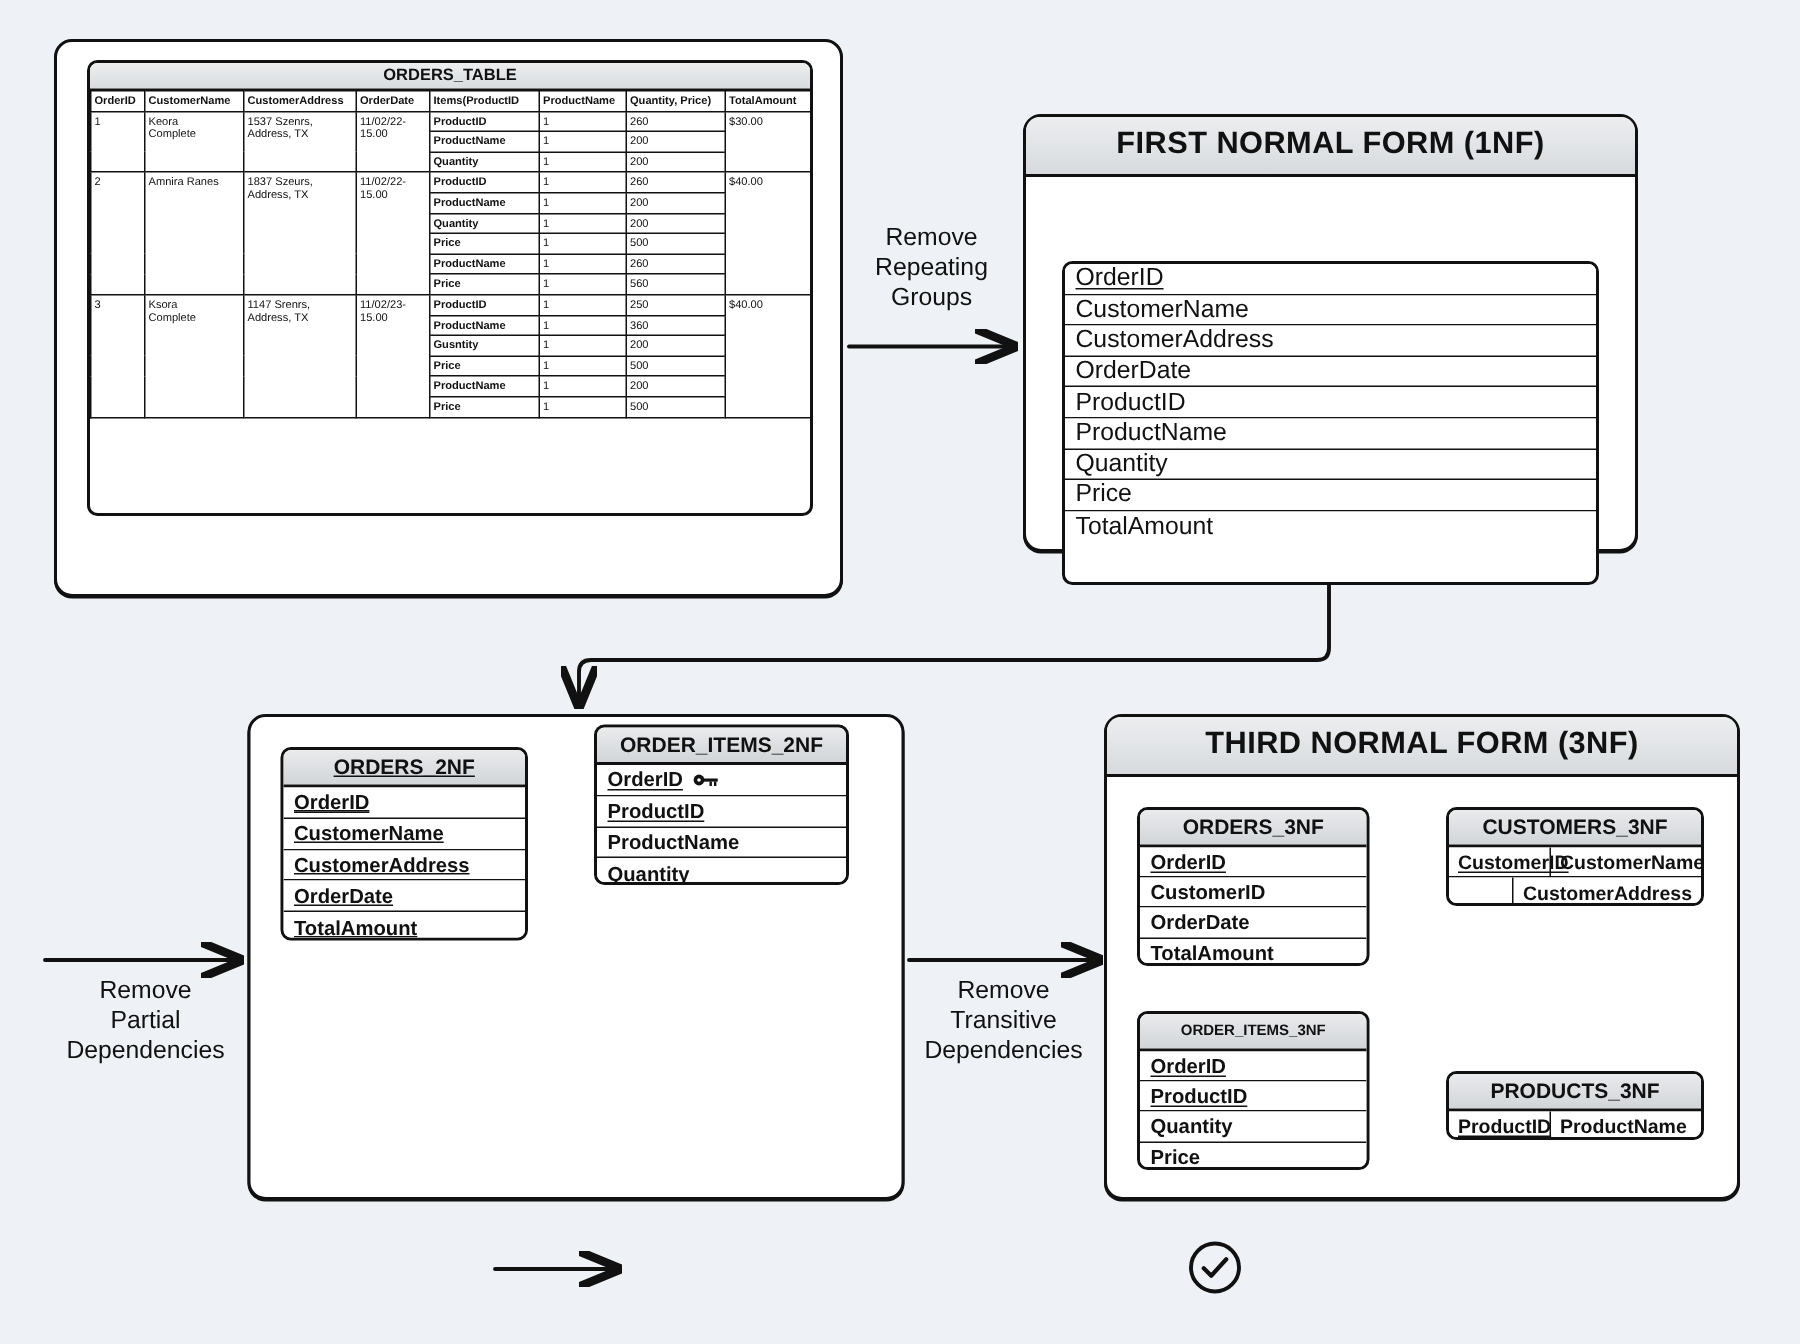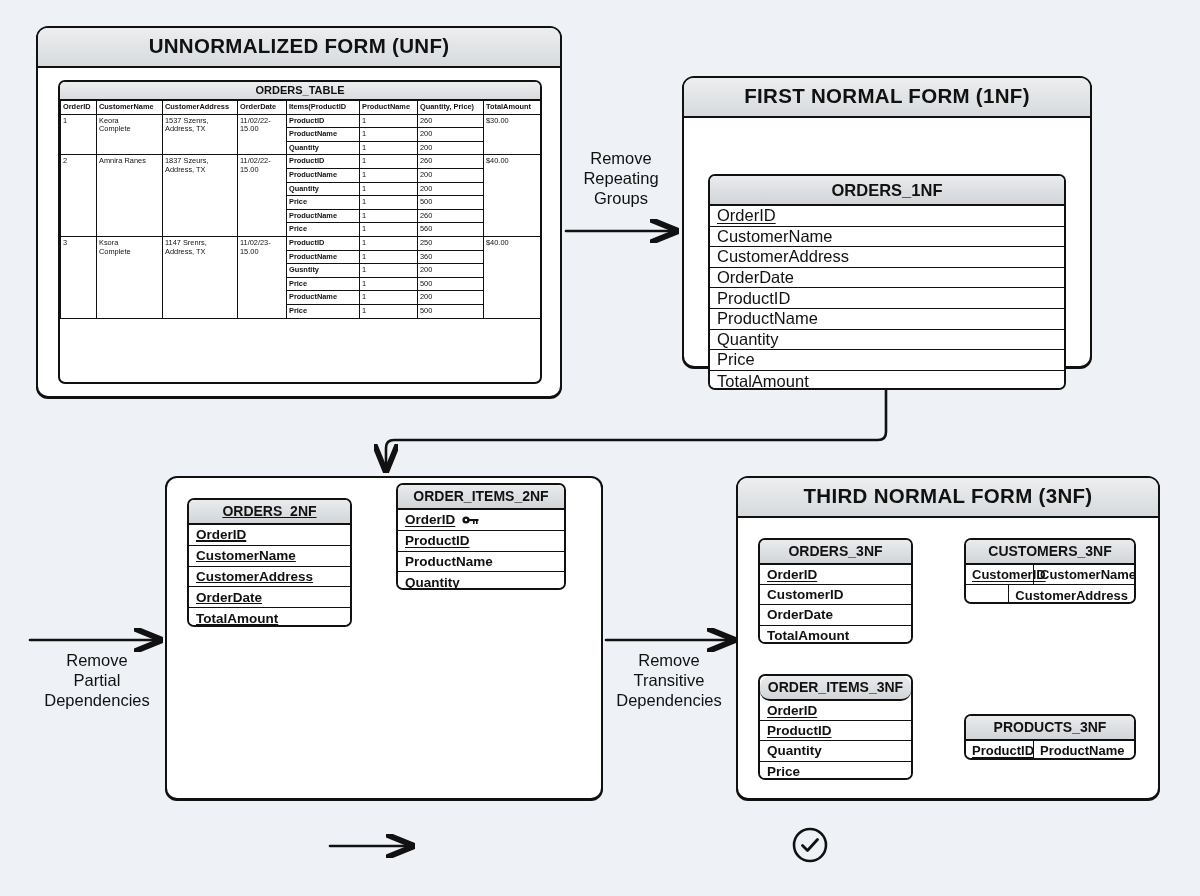--- a/index.html
+++ b/index.html
@@ -138,21 +138,20 @@
 
       <path d="M932,575 L932,650 Q932,660 922,660 L846,660 Q836,660 836,670 L836,676" stroke-width="2.2"></path>
 
       <path d="M911,730 Q928,730 928,720 L928,716 Q928,707 940,707 L962,707" stroke-width="2.2"></path>
 
       <path d="M330,846 L412,846"></path>
     </g>
   </svg>
 
   <div class="panel" style="left:36px;top:26px;width:526px;height:372px;">
-    <div class="panel-title" style="height:38px;line-height:36px;font-size:20.5px;">UNNORMALIZED FORM (UNF)</div>
     <div class="panel-body" style="height:330px;">
       <div class="unf-tbl" style="left:20px;top:12px;width:484px;height:304px;">
         <div class="unf-cap">ORDERS_TABLE</div>
         <table class="grid">
           <colgroup>
             <col style="width:36px">
               <col style="width:66px">
               <col style="width:75px">
               <col style="width:49px">
             <col style="width:73px">
@@ -266,21 +265,20 @@
             </tbody>
         </table>
       </div>
     </div>
   </div>
 
   <div class="panel" style="left:682px;top:76px;width:410px;height:292px;">
     <div class="panel-title" style="height:38px;line-height:36px;font-size:20.5px;">FIRST NORMAL FORM (1NF)</div>
     <div class="panel-body" style="height:250px;">
       <div class="ent" style="left:24px;top:56px;width:358px;height:216px;">
-        <div class="ent-title" style="height:30px;line-height:28px;font-size:16.5px;">ORDERS_1NF</div>
         <div id="e-orders1nf">
             <div class="ent-row" style="height: 20.6px; font-size: 16.5px;">
               <span class="pk">OrderID</span>
             </div>
             <div class="ent-row" style="height: 20.6px; font-size: 16.5px;">
               <span>CustomerName</span>
             </div>
             <div class="ent-row" style="height: 20.6px; font-size: 16.5px;">
               <span>CustomerAddress</span>
             </div>
@@ -387,21 +385,21 @@
           <span class="cell-l pk bold" style="width:68px;">CustomerID</span>
           <span class="cell-r bold">CustomerName</span>
         </div>
         <div class="ent-row" style="height:20px;font-size:13px;">
           <span class="cell-l" style="width:68px;"></span>
           <span class="cell-r bold">CustomerAddress</span>
         </div>
       </div>
 
       <div class="ent" style="left:20px;top:156px;width:155px;height:106px;">
-        <div class="ent-title" style="height:25px;line-height:23px;font-size:14px;border-radius:10px;">ORDER_ITEMS_3NF</div>
+        <div class="ent-title" style="height:25px;line-height:23px;font-size:10px;">ORDER_ITEMS_3NF</div>
         <div id="e-items3nf">
             <div class="ent-row" style="height: 20.2px; font-size: 13.5px;">
               <span class="pk" style="font-weight: bold;">OrderID</span>
             </div>
             <div class="ent-row" style="height: 20.2px; font-size: 13.5px;">
               <span class="pk" style="font-weight: bold;">ProductID</span>
             </div>
             <div class="ent-row" style="height: 20.2px; font-size: 13.5px;">
               <span style="font-weight: bold;">Quantity</span>
             </div>

